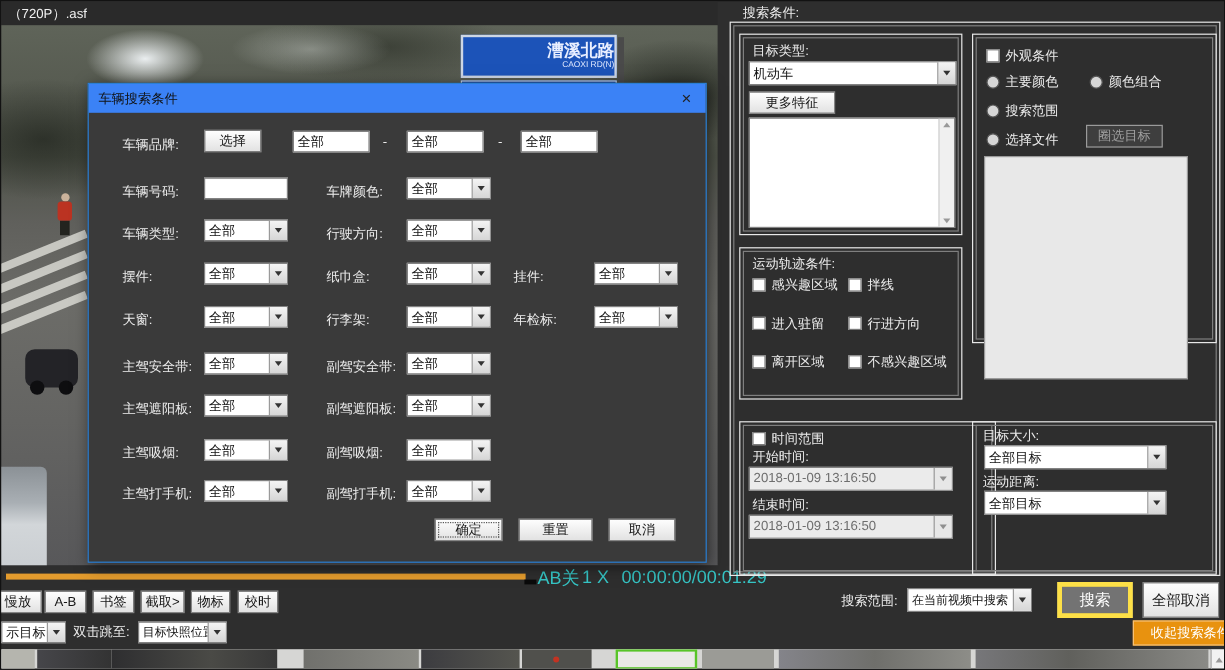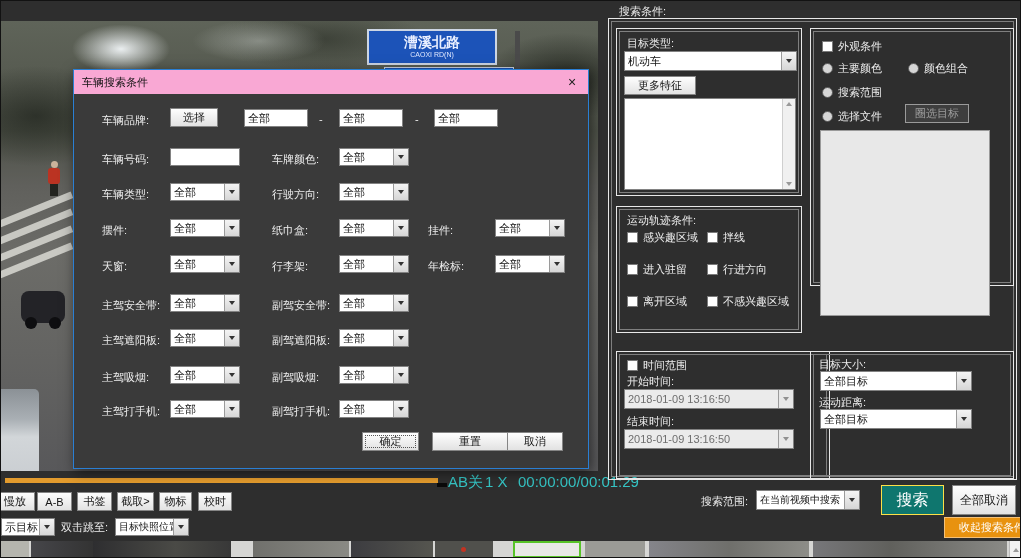--- a/index.html
+++ b/index.html
@@ -27,40 +27,43 @@
 .vtitle{position:absolute;left:0;top:0;width:597px;height:20px;background:#2a2a2a;color:#f0f0f0;font-size:11px;display:flex;align-items:center;padding-left:6px}
 .video{position:absolute;left:0;top:20px;width:597px;height:450px;overflow:hidden;z-index:1;background:
  radial-gradient(ellipse 70px 35px at 120px 28px, rgba(242,246,248,.95), rgba(242,246,248,0) 70%),
  radial-gradient(ellipse 95px 30px at 258px 20px, rgba(205,210,205,.45), transparent 70%),
  radial-gradient(ellipse 130px 70px at 35px 95px, rgba(22,26,20,.6), transparent 72%),
  radial-gradient(ellipse 110px 60px at 565px 55px, rgba(18,22,16,.65), transparent 72%),
  radial-gradient(ellipse 150px 45px at 320px 18px, rgba(30,34,26,.5), transparent 70%),
  linear-gradient(180deg,#5f6459 0,#565a50 60px,#4e5248 110px,#60605c 165px,#6c6c68 235px,#646462 330px,#58585a 450px)}
 .zebra{position:absolute;height:7px;background:rgba(232,232,226,.75);transform:rotate(-22deg)}
 .dialog{position:absolute;left:72px;top:68px;width:516px;height:400px;background:#3a3a3a;border:1px solid #2a7fd4;box-shadow:2px 3px 12px rgba(0,0,0,.55);z-index:5}
-.dlg-title{position:absolute;left:0;top:0;right:0;height:22px;background:#f9a8d4;display:flex;align-items:center;padding:12px 8px;font-size:11px;color:#111}
+.dlg-title{position:absolute;left:0;top:0;right:0;height:22px;background:#3b82f6;display:flex;align-items:center;padding:12px 8px;font-size:11px;color:#111}
 .dlg-x{margin-left:auto;font-size:14px;line-height:14px;color:#222;width:16px;text-align:center}
 .dlbl{position:absolute;color:#ededed;font-size:11px;white-space:nowrap}
 .focus-dotted{outline:1px dotted #555;outline-offset:-4px}
 .cyan{position:absolute;color:#35c4c4;font-size:15px;white-space:nowrap}
-.gbtn{position:absolute;display:flex;align-items:center;justify-content:center;background:#0f766e;border:1px solid #fde047;color:#fff;font-size:16px}
+.gbtn{position:absolute;display:flex;align-items:center;justify-content:center;background:#737373;border:4px solid #fde047;color:#fff;font-size:13px}
 .obtn{position:absolute;display:flex;align-items:center;justify-content:center;background:#e8920f;border:1px solid #f5c178;color:#fff;font-size:11px}
 .disbtn{position:absolute;display:flex;align-items:center;justify-content:center;background:#3e3e3e;border:1px solid #9a9a9a;color:#9f9f9f;font-size:11px}
 .strip{position:absolute;left:0;top:540px;width:1008px;height:17px;background:#d6d6d4;overflow:hidden;z-index:2}
 .tile{position:absolute;top:0;height:17px}
 .vsb{position:absolute;left:1008px;top:540px;width:13px;height:17px;background:#f2f2f2;border-left:1px solid #bbb;display:flex;align-items:center;justify-content:center;z-index:2}
 </style>
 </head>
 <body>
 
 <div class="stage">
 
+  <div class="vtitle">
+    <span>（720P）.asf</span>
+  </div>
 
   <div class="video">
-    <div style="position:absolute;left:366px;top:8px;width:130px;height:36px;background:#1c53b8;border:2px solid #cdd6e4;display:flex;flex-direction:column;align-items:center;justify-content:center;overflow:hidden">
+    <div style="position:absolute;left:383px;top:8px;width:130px;height:36px;background:#1c53b8;border:2px solid #cdd6e4;display:flex;flex-direction:column;align-items:flex-end;justify-content:center;overflow:hidden">
       <div style="color:#e9efff;font-size:14px;font-weight:bold;line-height:15px">漕溪北路</div>
       <div style="color:#dfe8ff;font-size:7px;line-height:9px">CAOXI RD(N)</div>
     </div>
     <div style="position:absolute;left:383px;top:46px;width:130px;height:12px;background:#1c53b8;border:1px solid #cdd6e4;overflow:hidden;color:#e9efff;font-size:8px;text-align:center">中山南二路  斜土路</div>
     <div style="position:absolute;left:514px;top:10px;width:5px;height:40px;background:#4a4a4a"></div>
     <div class="zebra" style="left:-10px;top:186px;width:84px"></div>
     <div class="zebra" style="left:-10px;top:203px;width:84px"></div>
     <div class="zebra" style="left:-10px;top:220px;width:84px"></div>
     <div class="zebra" style="left:-10px;top:237px;width:84px"></div>
     <div style="position:absolute;left:50px;top:140px;width:7px;height:7px;border-radius:50%;background:#cbb39b"></div>
@@ -236,21 +239,21 @@
       </div>
     <span class="dlbl" style="left:198px;top:334px">副驾打手机:</span>
     <div class="dd" style="left:265px;top:330px;width:70px;height:18px">
         <span class="dd-t">全部</span>
         <span class="dd-a">
           <i class="car"></i>
         </span>
       </div>
 
     <div class="wbtn focus-dotted" style="left:288px;top:362px;width:57px;height:19px">确定</div>
-    <div class="wbtn" style="left:358px;top:362px;width:76px;height:19px">重置</div>
+    <div class="wbtn" style="left:358px;top:362px;width:62px;height:19px">重置</div>
     <div class="wbtn" style="left:433px;top:362px;width:56px;height:19px">取消</div>
   </div>
 
   <span class="lbl" style="left:618px;top:4px">搜索条件:</span>
   <div class="grp" style="left:607px;top:17px;width:409px;height:462px"></div>
 
   <div class="grp" style="left:615px;top:205px;width:186px;height:127px">
     <span class="lbl" style="left:10px;top:7px">运动轨迹条件:</span>
     <div class="cbrow" style="left:10px;top:23px">
         <i class="cb"></i>

